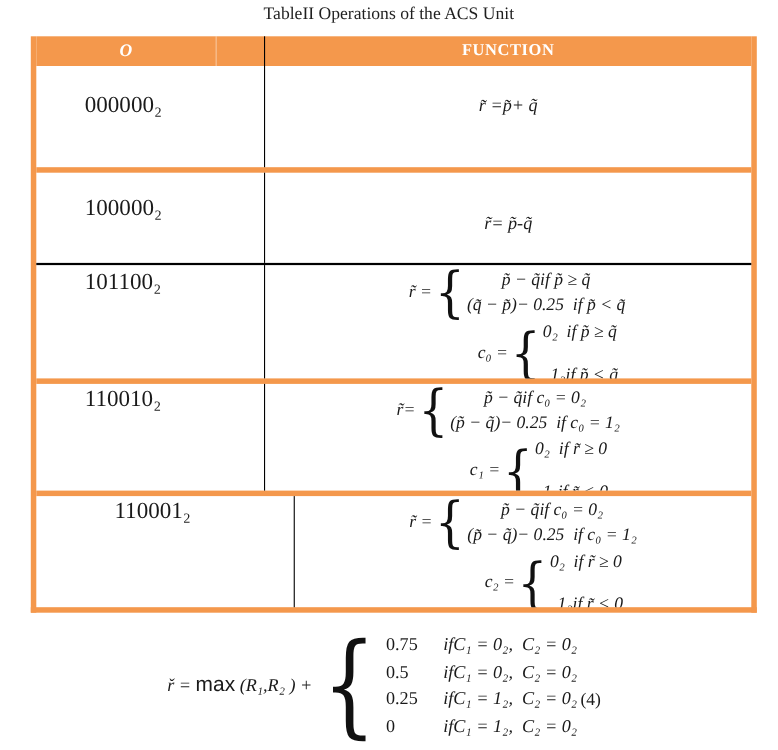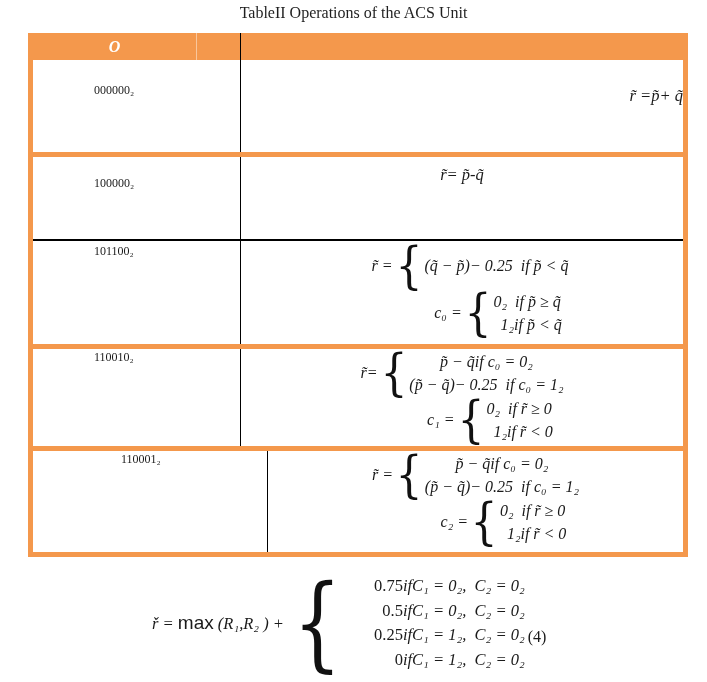--- a/index.html
+++ b/index.html
@@ -33,66 +33,67 @@
   .th-o::after {
     content: ""; position: absolute; right: 43px; top: 0; bottom: 0;
     width: 1px; background: rgba(255,255,255,0.45);
   }
   .th-fn { flex: 1; display: flex; align-items: center; justify-content: center; letter-spacing: 0.5px; }
   .sep-orange { height: 5px; background: var(--orange); }
   .sep-black  { height: 1.5px; background: #000; }
   .row { display: flex; }
   .cell-o {
     width: 208px; border-right: 1.5px solid #000;
-    padding-left: 61px; font-size: 12px; white-space: pre;
+    padding-left: 44px; font-size: 21px; white-space: pre;
   }
   .cell-fn { flex: 1; display: flex; flex-direction: column; align-items: center; overflow: hidden; }
-  .row-1 { height: 92px; }  .row-1 .cell-o { padding-top: 23px; } .row-1 .cell-fn { padding-top: 26px; align-items: flex-end; }
-  .row-2 { height: 82px; justify-content: flex-end; }  .row-2 .cell-o { padding-top: 19px; } .row-2 .cell-fn { padding-top: 8px; }
+  .row-1 { height: 92px; }  .row-1 .cell-o { padding-top: 23px; } .row-1 .cell-fn { padding-top: 26px; }
+  .row-2 { height: 82px; justify-content: flex-end; }  .row-2 .cell-o { padding-top: 19px; } .row-2 .cell-fn { padding-top: 36px; }
   .row-3 { height: 103px; gap: 16px; } .row-3 .cell-o { padding-top: 3px; }  .row-3 .cell-fn { padding-top: 2px; }
   .row-4 { height: 97px; }  .row-4 .cell-o { padding-top: 1px; }  .row-4 .cell-fn { padding-top: 1px; }
   .row-5 { height: 101.5px; } .row-5 .cell-o { padding-top: 1px; margin-left: 27px; } .row-5 .cell-fn { padding-top: 1px; }
   .simple-fn { font-style: italic; font-size: 16.5px; white-space: pre; }
   .pw { display: flex; align-items: center; font-style: italic; font-size: 16px; }
   .pw-lhs { white-space: pre; }
   .brace {
     font-style: normal; font-family: "DejaVu Serif", serif; color: #111;
     display: inline-block;
   }
   .b2 { font-size: 50px; line-height: 46px; transform: scaleX(0.85); }
   .pw-lines { display: flex; flex-direction: column; }
   .pw-l1 { text-align: center; line-height: 23px; white-space: pre; }
   .pw-l2 { text-align: left;   line-height: 23px; white-space: pre; }
   .cblock { transform: translateX(28px); margin-top: 1px; }
   .cblock .pw-l1 { text-align: left; }
-  .cblock .pw-l2 { padding-left: 7px; }
+  .cblock .pw-l2 { padding-left: 7px; margin-top: 16px; }
   .equation {
     position: absolute; left: 152px; top: 574px;
     display: flex; align-items: center;
     font-size: 16.5px; font-style: italic;
   }
   .eq-lhs { white-space: pre; }
   .maxfn { font-style: normal; font-family: "Liberation Sans", sans-serif; font-size: 19px; }
   .b4 { font-size: 102px; line-height: 96px; transform: scaleX(0.75); margin: 0 1px; }
   .eq-cases { display: flex; flex-direction: column; }
-  .case { display: flex; line-height: 24.5px; white-space: pre; text-align: right; }
+  .case { display: flex; line-height: 24.5px; white-space: pre; }
   .case-v { width: 52px; font-style: normal; }
   .eq-no { font-style: normal; margin-left: 3px; transform: translateY(14px); font-size: 16px; }
 </style>
 </head>
 <body>
 
 <div class="page">
 
   <div class="title">TableII Operations of the ACS Unit</div>
 
   <div class="acs-table">
 
     <div class="thead">
       <div class="th-o">O</div>
+      <div class="th-fn">FUNCTION</div>
     </div>
 
     <div class="row row-1">
       <div class="cell-o">000000₂</div>
       <div class="cell-fn">
         <div class="simple-fn">r̃ =p̃+ q̃</div>
       </div>
     </div>
 
     <div class="sep-orange"></div>
@@ -106,20 +107,21 @@
 
     <div class="sep-black"></div>
 
     <div class="row row-3">
       <div class="cell-o">101100₂</div>
       <div class="cell-fn">
         <div class="pw">
           <span class="pw-lhs">r̃ =</span>
           <span class="brace b2">{</span>
           <div class="pw-lines">
+            <div class="pw-l1">p̃ − q̃if p̃ ≥ q̃</div>
             <div class="pw-l2">(q̃ − p̃)− 0.25  if p̃ &lt; q̃</div>
           </div>
         </div>
         <div class="pw cblock">
           <span class="pw-lhs">c₀ =</span>
           <span class="brace b2">{</span>
           <div class="pw-lines">
             <div class="pw-l1">0₂  if p̃ ≥ q̃</div>
             <div class="pw-l2">1₂if p̃ &lt; q̃</div>
           </div>

